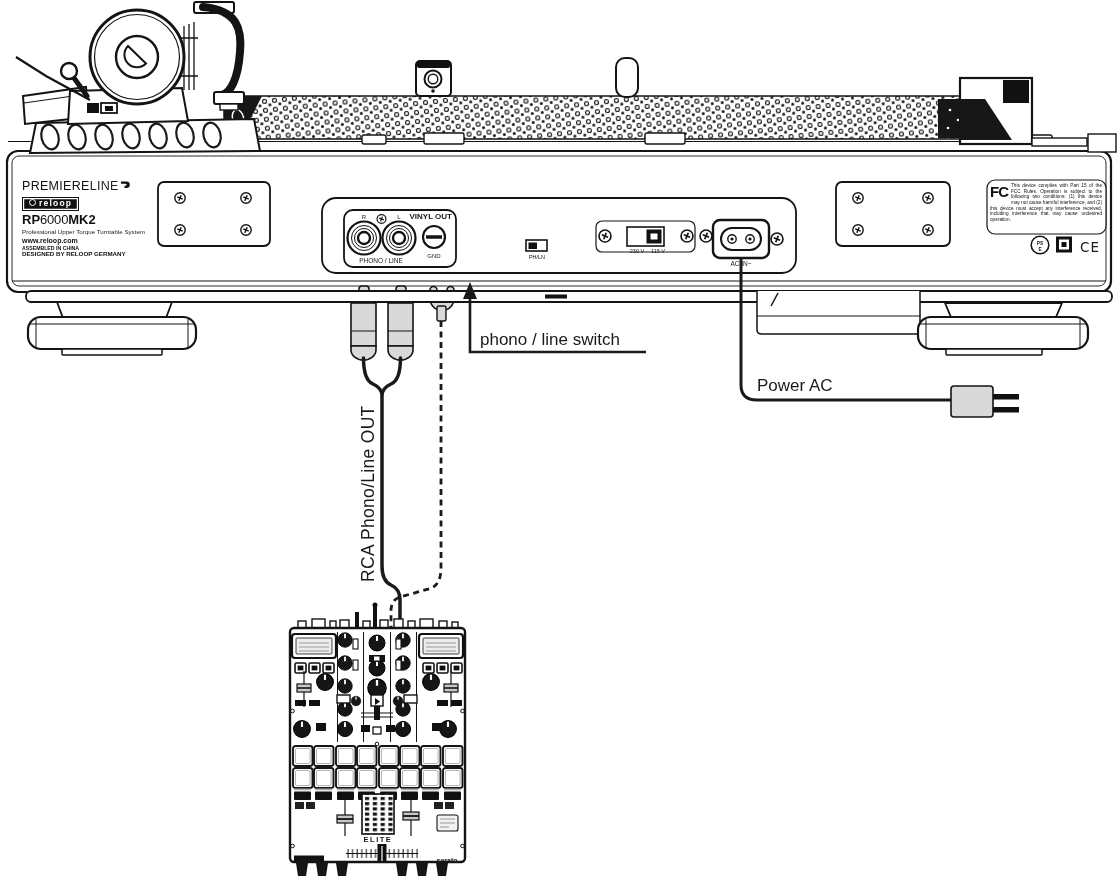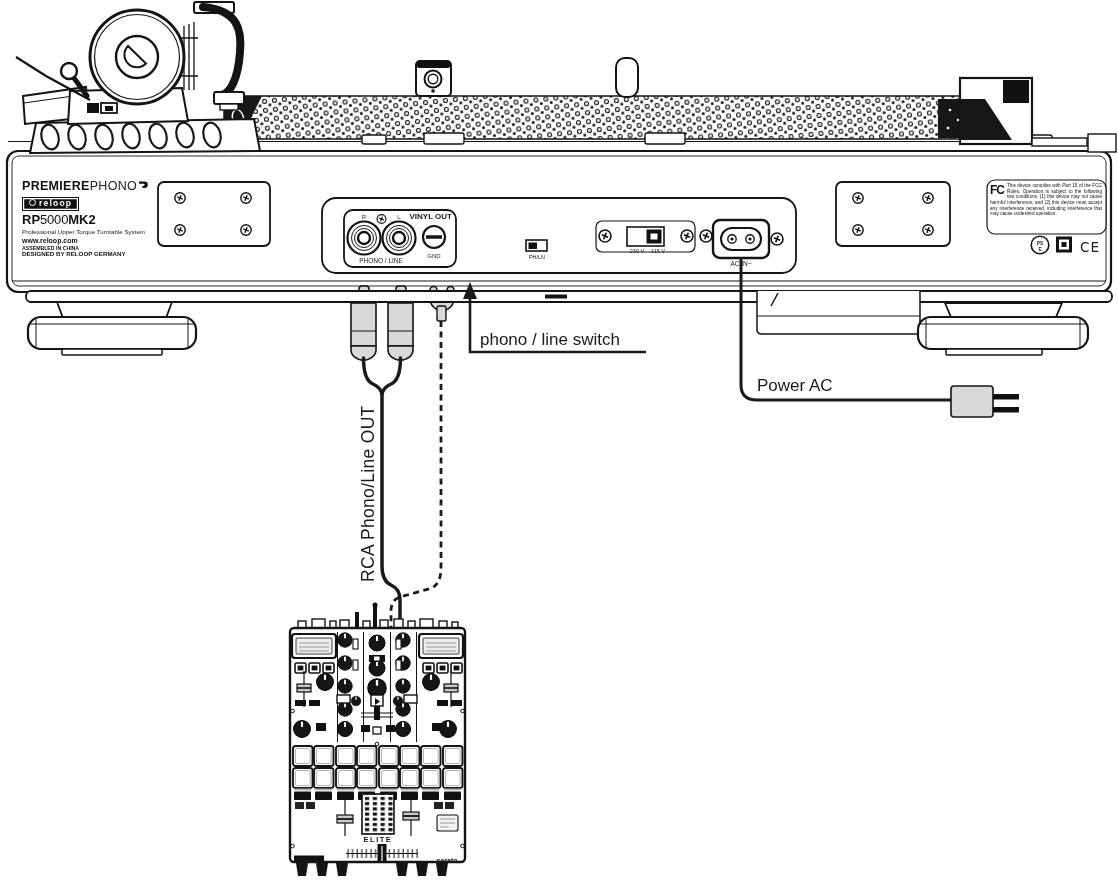--- a/index.html
+++ b/index.html
@@ -4,40 +4,40 @@
 <style>
   html,body{margin:0;padding:0;background:#fff;}
   .stage{position:relative;width:1118px;height:884px;background:#fff;overflow:hidden;
          font-family:"Liberation Sans",sans-serif;color:#111;}
   svg.art{position:absolute;left:0;top:0;}
   svg text{font-family:"Liberation Sans",sans-serif;fill:#1a1a1a;}
   .overlay{position:absolute;}
   
   .logo-block{left:22px;top:180px;width:150px;line-height:1.05;}
   .brand{font-size:12.5px;letter-spacing:.3px;white-space:nowrap;}
-  .brand .b{font-weight:700;}
+  .brand .b{font-weight:400;}
   .brand .l{font-weight:400;color:#222;}
   .hook{display:inline-block;vertical-align:top;margin-left:1px;}
   .reloop-badge{display:inline-block;background:#111;color:#fff;font-size:8.5px;font-weight:700;
     letter-spacing:1.2px;padding:1px 6px 2px 6px;margin-top:2px;box-shadow:inset 0 0 0 1.2px #fff;
     border:1px solid #111;}
   .badge-glyph{display:inline-block;width:5px;height:5px;border:1.2px solid #fff;border-radius:50%;
     margin-right:3px;vertical-align:0px;}
   .model{font-size:13px;margin-top:2px;white-space:nowrap;}
   .model .p{font-weight:800;margin-top:30px;}
   .model .n{font-weight:400;letter-spacing:-.2px;}
   .model .s{font-weight:700;}
   .tagline{font-size:6.2px;color:#222;margin-top:2px;}
   .website{font-size:7px;font-weight:700;margin-top:2px;}
   .assembled{font-size:5.2px;font-weight:700;margin-top:1px;}
   .designed{font-size:6.2px;font-weight:700;}
   
   .fcc-block{left:990px;top:183px;width:112px;font-size:4.7px;line-height:1.2;
     text-align:justify;color:#111;}
-  .fcc-logo{float:left;font-size:12px;font-weight:800;letter-spacing:-1px;margin:0 3px 0 0;
+  .fcc-logo{float:left;font-size:15px;font-weight:800;letter-spacing:-1px;margin:0 3px 0 0;
     font-stretch:condensed;}
   .fcc-block p{margin:0;}
 </style>
 </head>
 <body>
 
 <div class="stage">
 
 <svg class="art" width="1118" height="884" viewBox="0 0 1118 884">
   <defs>
@@ -473,29 +473,29 @@
       <use href="#mfoot" transform="translate(336,863)"></use>
           <use href="#mfoot" transform="translate(396,863)"></use>
       <use href="#mfoot" transform="translate(416,863)"></use>
           <use href="#mfoot" transform="translate(436,863)"></use>
     </g>
   </g>
 </svg>
 
 <div class="overlay logo-block">
   <div class="brand">
-    <span class="b">PREMIERE</span><span class="l">PHONO</span><span class="hook"><svg width="11" height="10" viewBox="0 0 11 10">
+    <span class="b">PREMIERE</span><span class="l">LINE</span><span class="hook"><svg width="11" height="10" viewBox="0 0 11 10">
             <path d="M1,1.5 H6.5 A3.2,3.2 0 0 1 6.5,8 H4.5 V5.8 H6 A1.2,1.2 0 0 0 6,3.8 H1 Z" fill="#111"></path>
           </svg></span>
   </div>
   <div>
     <span class="reloop-badge"><span class="badge-glyph"></span><span>reloop</span></span>
   </div>
   <div class="model">
-    <span class="p">RP</span><span class="n">5000</span><span class="s">MK2</span>
+    <span class="p">RP</span><span class="n">6000</span><span class="s">MK2</span>
   </div>
   <div class="tagline">Professional Upper Torque Turntable System</div>
   <div class="website">www.reloop.com</div>
   <div class="assembled">ASSEMBLED IN CHINA</div>
   <div class="designed">DESIGNED BY RELOOP GERMANY</div>
 </div>
 
 <div class="overlay fcc-block">
   <span class="fcc-logo">FC</span>
   <p>This device complies with Part 15 of the FCC Rules. Operation is subject to the following two conditions: (1) this device may not cause harmful interference, and (2) this device must accept any interference received, including interference that may cause undesired operation.</p>

